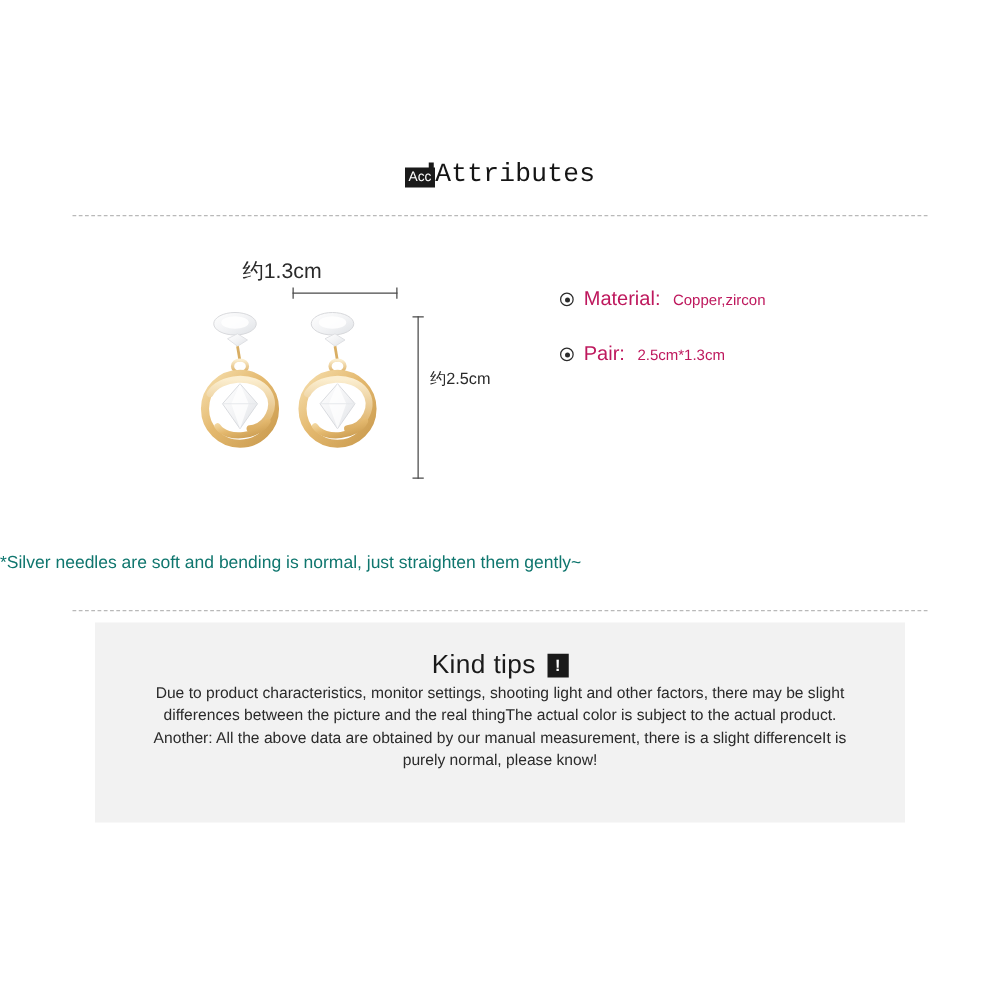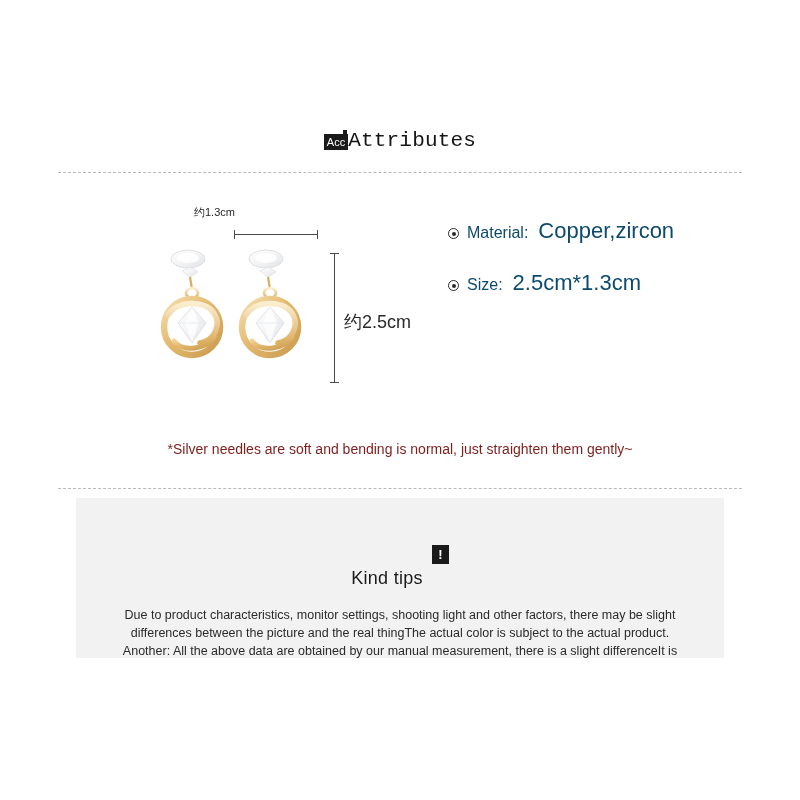--- a/index.html
+++ b/index.html
@@ -63,21 +63,21 @@
 
   
   .product-area {
     position: absolute;
     left: 120px; top: 205px;
     width: 290px; height: 220px;
   }
   .width-label {
     position: absolute;
     top: 0; left: 74px;
-    font-size: 11px;
+    font-size: 17px;
     color: #2a2a2a;
     white-space: nowrap;
   }
   .width-rule {
     position: absolute;
     top: 25px; left: 114px;
     width: 84px; height: 8px;
   }
   .width-rule .bar {
     position: absolute;
@@ -104,22 +104,22 @@
   }
   .height-rule .cap-t, .height-rule .cap-b {
     position: absolute;
     left: 0; width: 9px; height: 1px;
     background: #4a4a4a;
   }
   .height-rule .cap-t { top: 0; }
   .height-rule .cap-b { bottom: 0; }
   .height-label {
     position: absolute;
-    left: 224px; top: 105px;
-    font-size: 18px;
+    left: 224px; top: 89px;
+    font-size: 13px;
     color: #2a2a2a;
     white-space: nowrap;
   }
 
   .earrings {
     position: absolute;
     left: 22px; top: 40px;
     width: 180px; height: 148px;
   }
 
@@ -127,85 +127,84 @@
   .attrs {
     position: absolute;
     left: 448px; top: 218px;
     width: 320px;
   }
   .attr-row {
     display: flex;
     align-items: baseline;
     margin-bottom: 26px;
     font-size: 16px;
-    color: #0c4a6e;
+    color: #be185d;
     white-space: nowrap;
+    margin-top: 13px;
   }
   .bullet {
     display: inline-block;
     width: 11px; height: 11px;
     border: 1px solid #2b2b2b;
     border-radius: 50%;
     position: relative;
     margin-right: 8px;
     flex: 0 0 auto;
     top: 1px;
   }
   .bullet::after {
     content: "";
     position: absolute;
     left: 2.5px; top: 2.5px;
     width: 4px; height: 4px;
     border-radius: 50%;
     background: #2b2b2b;
   }
   .attr-label { font-size: 16px; }
-  .attr-value { font-size: 22px; margin-left: 10px; }
+  .attr-value { font-size: 12px; margin-left: 10px; }
 
   
   .note {
     position: absolute;
     left: 0; right: 0;
     top: 441px;
-    text-align: center;
     font-size: 14px;
-    color: #7f1d1d;
+    color: #0f766e;
   }
 
   
   .tips {
     position: absolute;
     left: 76px; top: 498px;
     width: 648px; height: 160px;
     background: #f2f2f2;
   }
   .tips-title-row {
     display: flex;
     justify-content: center;
     align-items: center;
     padding-top: 22px;
   }
   .tips-title {
-    font-size: 18px;
+    font-size: 21px;
     color: #1a1a1a;
     letter-spacing: 0.3px;
-    margin-top: 48px;
   }
   .tips-badge {
     margin-left: 9px;
     width: 17px; height: 19px;
     background: #1a1a1a;
     color: #ffffff;
     font-size: 13px;
     line-height: 19px;
     text-align: center;
     font-weight: bold;
   }
   .tips-body {
-    margin: 17px auto 0 auto;
+    margin: 1px auto 0 auto;
     width: 566px;
     text-align: center;
     font-size: 12.5px;
     line-height: 18px;
     color: #2a2a2a;
   }
 </style>
 </head>
 <body>
 
@@ -288,21 +287,21 @@
   </div>
 
   <div class="attrs">
     <div class="attr-row">
       <span class="bullet"></span>
       <span class="attr-label">Material:</span>
       <span class="attr-value">Copper,zircon</span>
     </div>
     <div class="attr-row">
       <span class="bullet"></span>
-      <span class="attr-label">Size:</span>
+      <span class="attr-label">Pair:</span>
       <span class="attr-value">2.5cm*1.3cm</span>
     </div>
   </div>
 
   <div class="note">*Silver needles are soft and bending is normal, just straighten them gently~</div>
 
   <div class="dashed dashed-2"></div>
 
   <div class="tips">
     <div class="tips-title-row">

